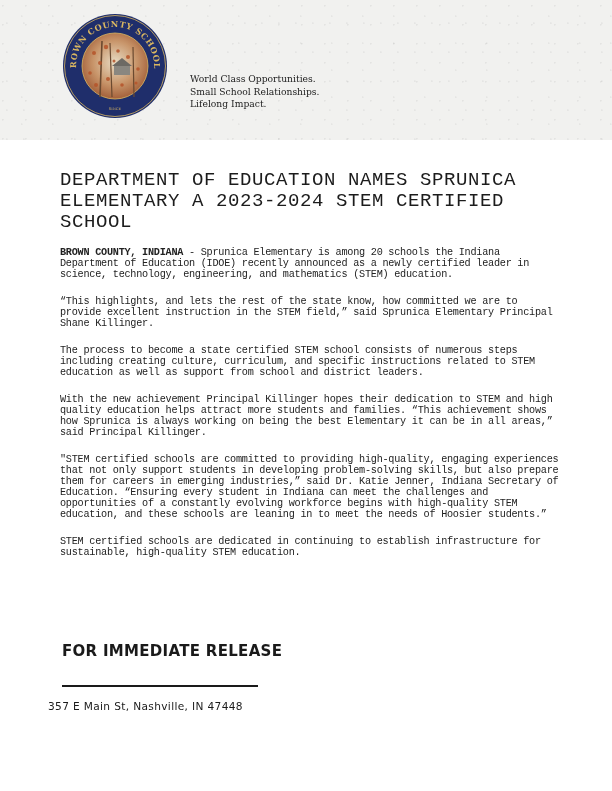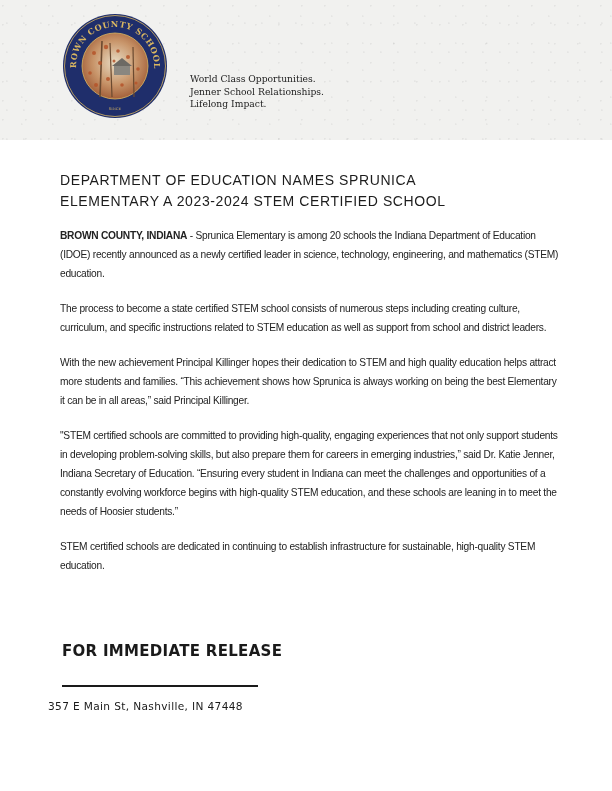--- a/index.html
+++ b/index.html
@@ -17,25 +17,25 @@
   }
   .seal { position: absolute; left: 62px; top: 13px; width: 106px; height: 106px; }
   .tagline {
     position: absolute; left: 190px; top: 73px;
     font-family: "DejaVu Serif", serif; font-size: 9.2px; line-height: 12.5px; color: #222;
   }
   .tagline div { white-space: nowrap; }
 
   .content { position: absolute; left: 60px; top: 170px; width: 500px; }
   .title {
-    font-family: Liberation Sans, sans-serif; font-size: 14px; font-weight: normal;
+    font-family: Liberation Mono, monospace; font-size: 19px; font-weight: normal;
     letter-spacing: 0.6px; line-height: 21px; color: #1c1c1c; margin-bottom: 14px;
   }
   .para {
-    font-family: Liberation Sans, sans-serif; font-size: 10.2px; line-height: 19px;
+    font-family: Liberation Mono, monospace; font-size: 10.2px; line-height: 11px;
     color: #222; margin-bottom: 16px; letter-spacing: -0.25px;
   }
   .para b { font-weight: bold; }
   .release {
     font-family: "DejaVu Sans", sans-serif; font-size: 15px; font-weight: bold;
     letter-spacing: 0.3px; color: #1a1a1a; position: absolute; left: 62px; top: 642px;
   }
   .rule { position: absolute; left: 62px; top: 685px; width: 196px; height: 2px; background: #1a1a1a; }
   .address {
     position: absolute; left: 48px; top: 700px;
@@ -81,31 +81,32 @@
     <rect x="52" y="52" width="16" height="10" fill="#8a8780"></rect>
     <polygon points="50,53 60,45 70,53" fill="#6d6a64"></polygon>
     <text font-family="DejaVu Serif, serif" font-size="8.2" font-weight="bold" fill="#d9b661" letter-spacing="0.6">
       <textPath href="#ringTop" startOffset="50%" text-anchor="middle">BROWN COUNTY SCHOOLS</textPath>
     </text>
     <text x="53" y="97" font-family="DejaVu Serif, serif" font-size="3.6" fill="#d9b661" text-anchor="middle">SINCE</text>
   </svg>
 
   <div class="tagline">
     <div>World Class Opportunities.</div>
-    <div>Jenner School Relationships.</div>
+    <div>Small School Relationships.</div>
     <div>Lifelong Impact.</div>
   </div>
 </div>
 
 <div class="content">
   <h1 class="title">
     <div>DEPARTMENT OF EDUCATION NAMES SPRUNICA</div>
     <div>ELEMENTARY A 2023-2024 STEM CERTIFIED SCHOOL</div>
   </h1>
   <p class="para"><b>BROWN COUNTY, INDIANA</b><span> - Sprunica Elementary is among 20 schools the Indiana Department of Education (IDOE) recently announced as a newly certified leader in science, technology, engineering, and mathematics (STEM) education.</span></p>
+  <p class="para">“This highlights, and lets the rest of the state know, how committed we are to provide excellent instruction in the STEM field,” said Sprunica Elementary Principal Shane Killinger.</p>
   <p class="para">The process to become a state certified STEM school consists of numerous steps including creating culture, curriculum, and specific instructions related to STEM education as well as support from school and district leaders.</p>
   <p class="para">With the new achievement Principal Killinger hopes their dedication to STEM and high quality education helps attract more students and families. “This achievement shows how Sprunica is always working on being the best Elementary it can be in all areas,” said Principal Killinger.</p>
   <p class="para">"STEM certified schools are committed to providing high-quality, engaging experiences that not only support students in developing problem-solving skills, but also prepare them for careers in emerging industries,” said Dr. Katie Jenner, Indiana Secretary of Education. “Ensuring every student in Indiana can meet the challenges and opportunities of a constantly evolving workforce begins with high-quality STEM education, and these schools are leaning in to meet the needs of Hoosier students.”</p>
   <p class="para">STEM certified schools are dedicated in continuing to establish infrastructure for sustainable, high-quality STEM education.</p>
 </div>
 
 <div class="release">FOR IMMEDIATE RELEASE</div>
 <div class="rule"></div>
 <div class="address">357 E Main St, Nashville, IN 47448</div>
 

